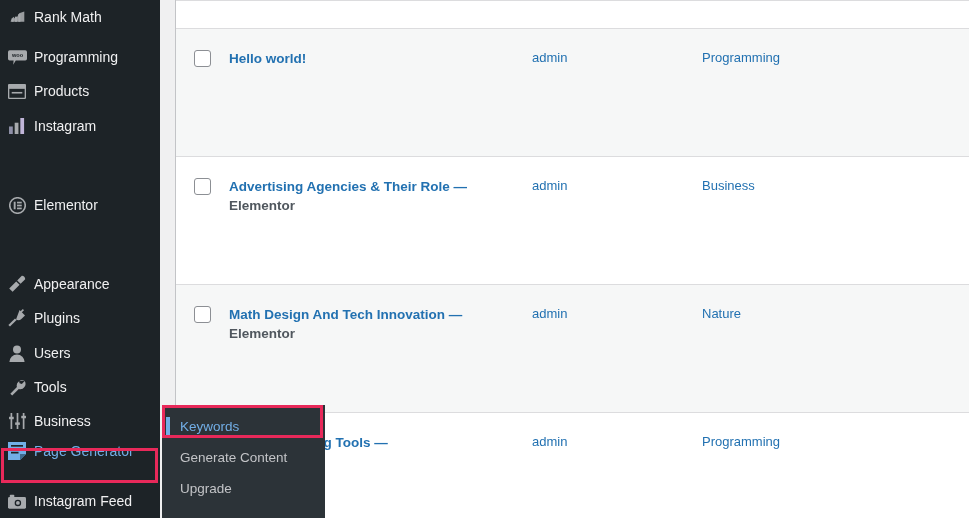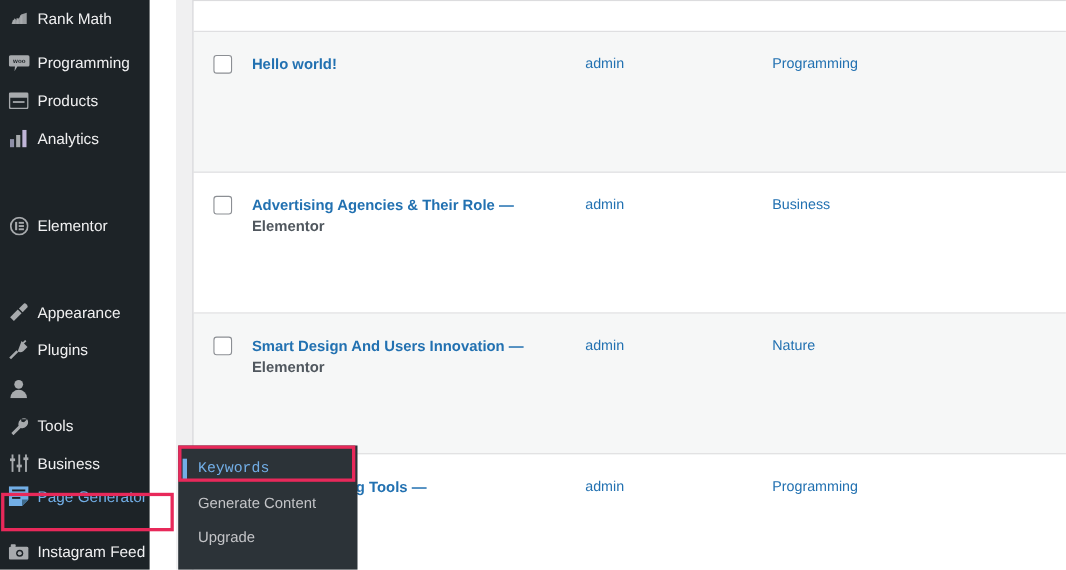--- a/index.html
+++ b/index.html
@@ -7,21 +7,21 @@
     width: 969px; height: 518px;
     font-family: "Liberation Sans", sans-serif;
     background: #ffffff;
     overflow: hidden;
   }
   #root { position: relative; width: 969px; height: 518px; }
 
   
   #sidebar {
     position: absolute; left: 0; top: 0;
-    width: 136px; height: 518px;
+    width: 160px; height: 518px;
     background: #1d2327;
   }
   .menu-item {
     position: absolute; left: 0; width: 160px; height: 34px;
     display: flex; align-items: center;
     color: #f0f0f1;
     font-size: 14px;
     cursor: pointer;
     white-space: nowrap;
   }
@@ -71,21 +71,21 @@
     white-space: nowrap;
   }
   .submenu-item.current { color: #72aee6; }
   .submenu-item.current::before {
     content: "";
     position: absolute;
     left: 4px; top: 6px;
     width: 4px; height: 19px;
     background: #72aee6;
   }
-  #submenu .submenu-item:nth-child(1) { margin-top: 6px; font-family: Liberation Mono, monospace; }
+  #submenu .submenu-item:nth-child(1) { margin-top: 6px; }
 
   
   #gutter {
     position: absolute; left: 160px; top: 0;
     width: 15px; height: 518px;
     background: #f0f0f1;
   }
 
   
   #table-wrap {
@@ -189,21 +189,21 @@
     </div>
 
     <div class="menu-item" style="top:109px">
       <span class="mi-icon">
         <svg width="17" height="16" viewBox="0 0 18 17">
           <rect x="0" y="9" width="4" height="8" fill="#8f90a8"></rect>
           <rect x="6" y="5" width="4" height="12" fill="#a7aaad"></rect>
           <rect x="12" y="0" width="4" height="17" fill="#c0b5d8"></rect>
         </svg>
       </span>
-      <span class="mi-label">Analytics</span>
+      <span class="mi-label">Instagram</span>
     </div>
 
 
     <div class="menu-item" style="top:188px">
       <span class="mi-icon">
         <svg width="17" height="17" viewBox="0 0 18 18">
           <circle cx="9" cy="9" r="8.2" fill="none" stroke="#a7aaad" stroke-width="1.7"></circle>
           <rect x="5" y="5" width="2" height="8" fill="#a7aaad"></rect>
           <rect x="8.5" y="5" width="5" height="1.8" fill="#a7aaad"></rect>
           <rect x="8.5" y="8.1" width="5" height="1.8" fill="#a7aaad"></rect>
@@ -235,20 +235,21 @@
       <span class="mi-label">Plugins</span>
     </div>
 
     <div class="menu-item" style="top:336px">
       <span class="mi-icon">
         <svg width="16" height="17" viewBox="0 0 16 17" fill="#a7aaad">
           <circle cx="8" cy="4.4" r="4"></circle>
           <path d="M0.4 17 A7.6 7.6 0 0 1 15.6 17 Z"></path>
         </svg>
       </span>
+      <span class="mi-label">Users</span>
     </div>
 
     <div class="menu-item" style="top:370px">
       <span class="mi-icon">
         <svg width="17" height="17" viewBox="0 0 18 18" fill="#a7aaad">
           <path d="M16.6 2.2 A5.6 5.6 0 0 0 8.4 8.6 L1.4 15.6 L3.4 17.6 L10.4 10.6 A5.6 5.6 0 0 0 16.6 2.2 L13.6 5.2 L11.2 4.6 L10.6 2.2 Z"></path>
         </svg>
       </span>
       <span class="mi-label">Tools</span>
     </div>
@@ -339,21 +340,21 @@
           <td>
             <a class="category">Business</a>
           </td>
         </tr>
 
         <tr class="r3 row-alt">
           <td>
             <span class="cb"></span>
           </td>
           <td>
-            <a class="post-title"><span>Smart Design And Users Innovation — </span><span class="suffix">Elementor</span></a>
+            <a class="post-title"><span>Math Design And Tech Innovation — </span><span class="suffix">Elementor</span></a>
           </td>
           <td>
             <a class="author">admin</a>
           </td>
           <td>
             <a class="category">Nature</a>
           </td>
         </tr>
 
         <tr class="r4 row-plain">

